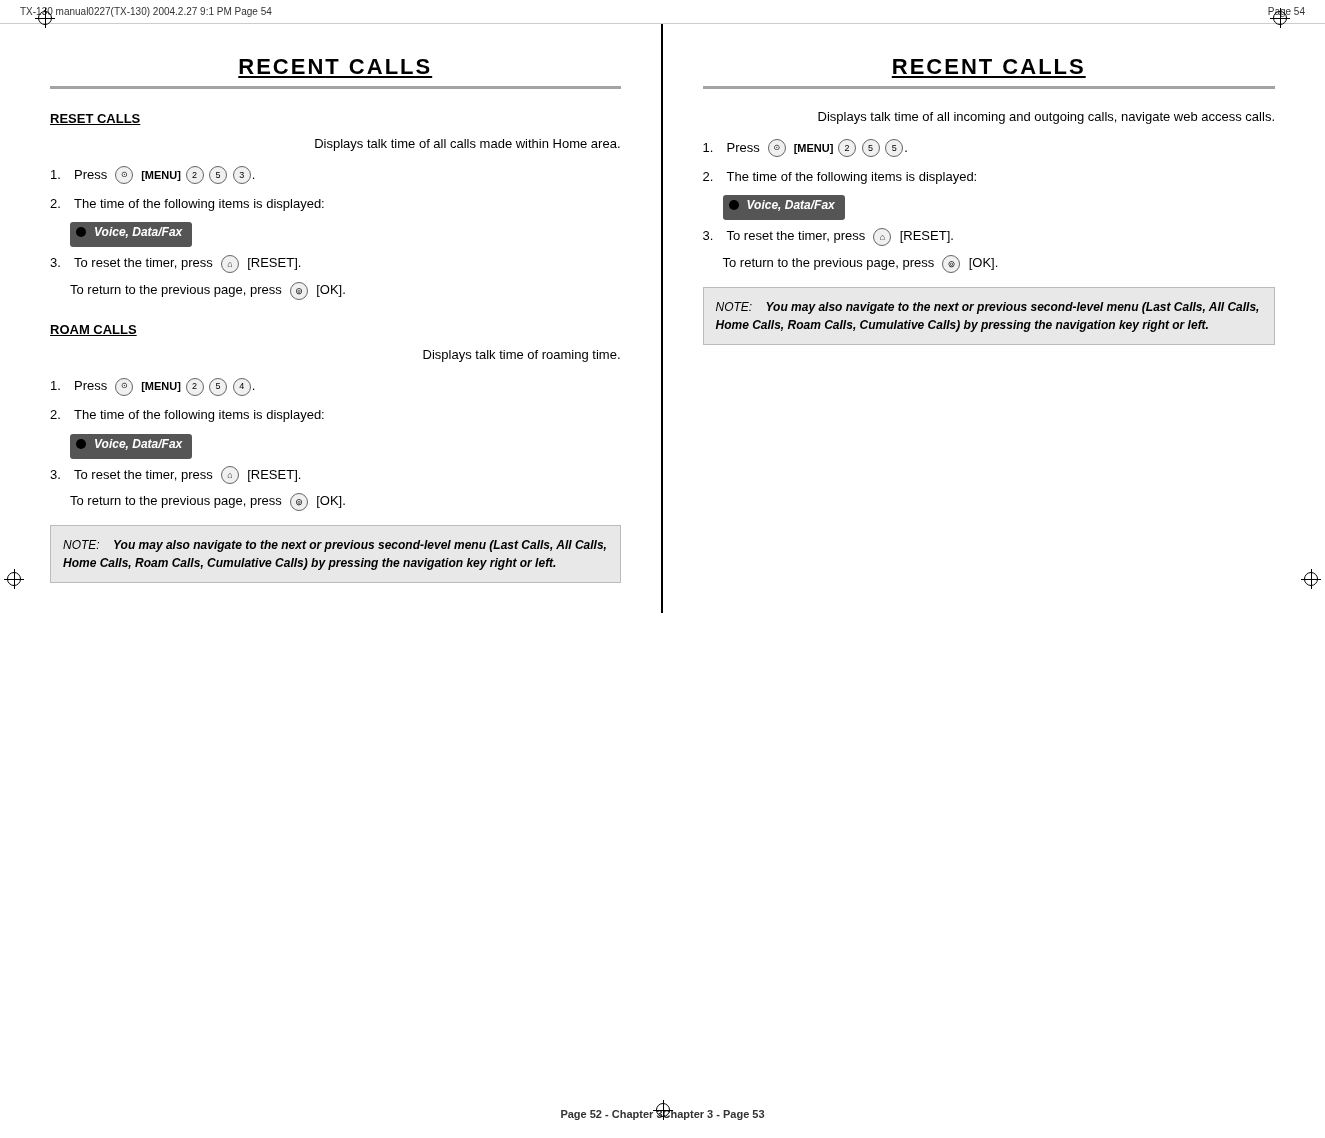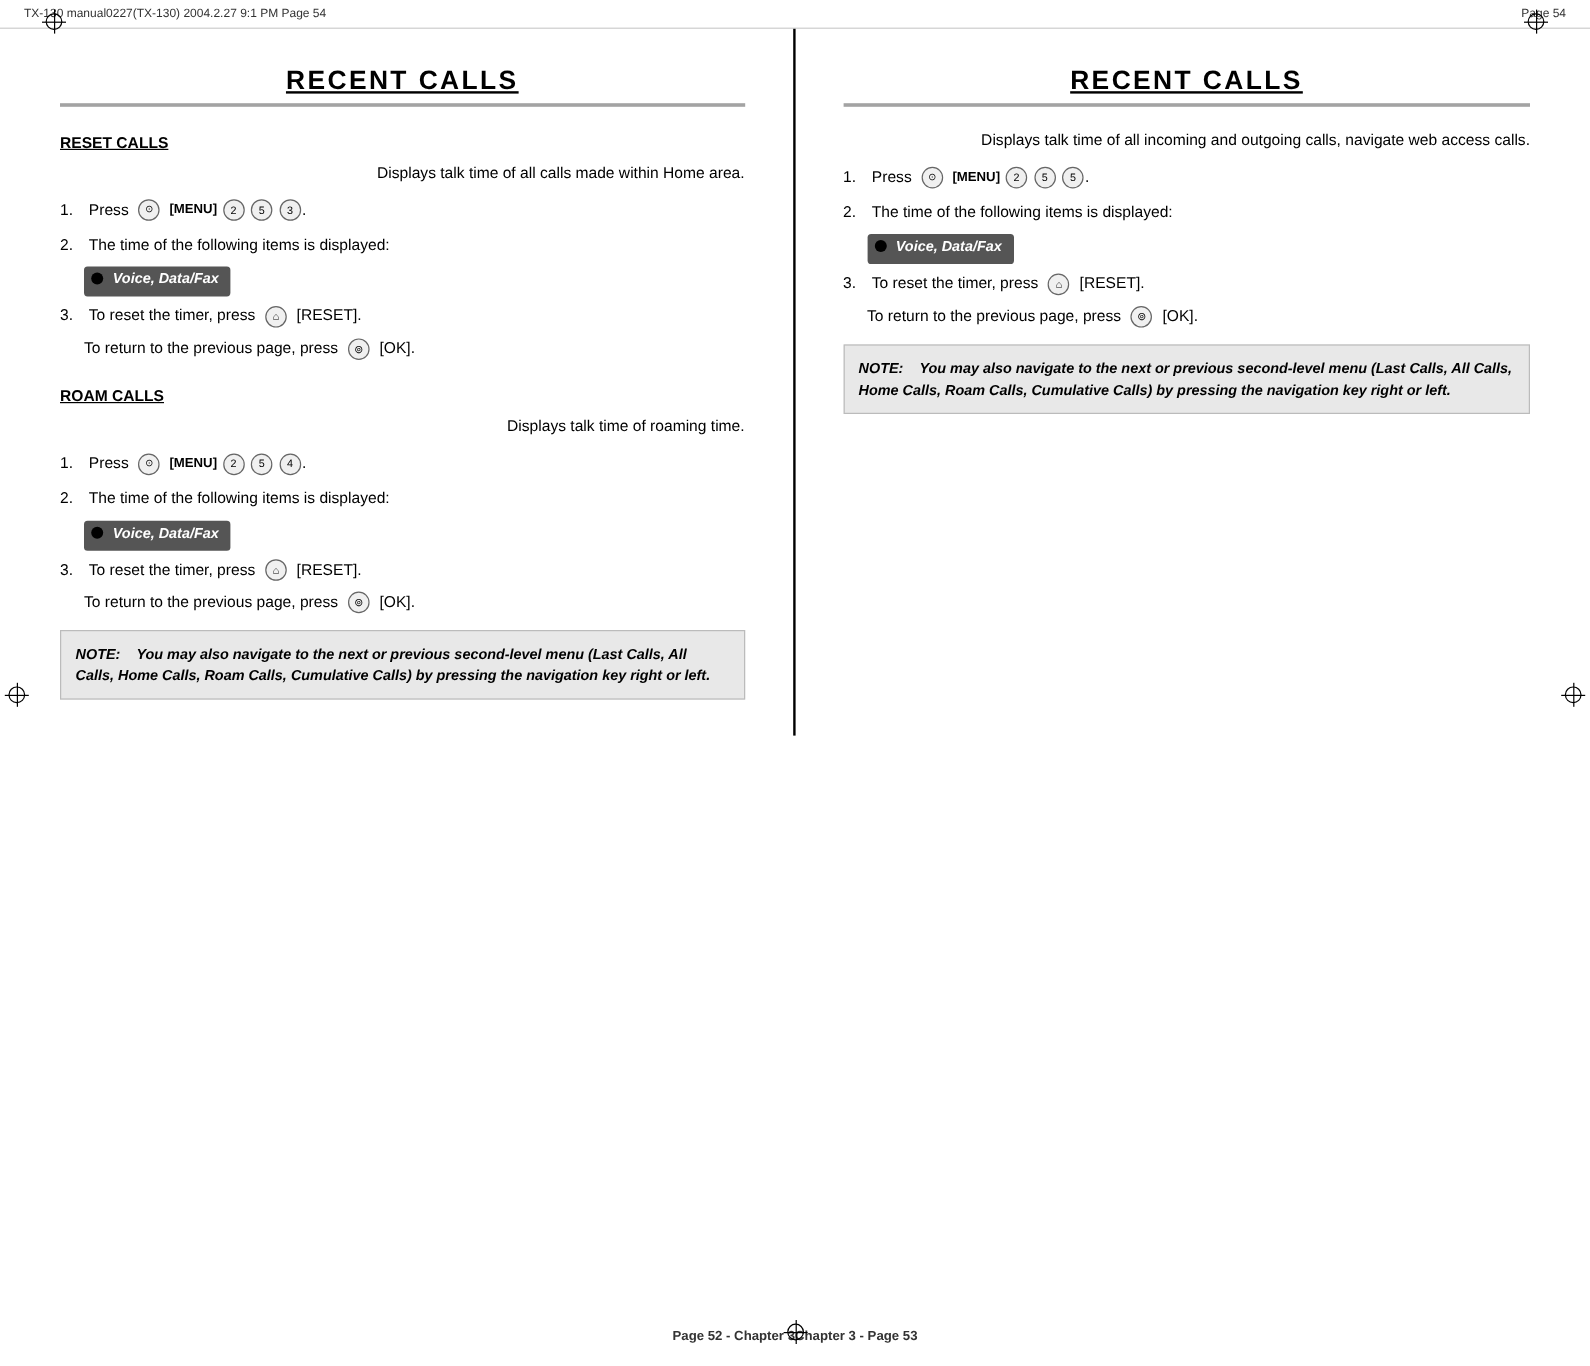--- a/index.html
+++ b/index.html
@@ -140,21 +140,21 @@
     .note-box {
       background: #e8e8e8;
       border: 1px solid #bbb;
       padding: 10px 12px;
       margin-top: 14px;
       font-size: 12px;
       line-height: 1.5;
     }
 
     .note-label {
-      font-weight: bold;
+      font-weight: normal;
       font-style: italic;
       margin-top: 20px;
     }
 
     .note-text {
       font-style: italic;
       font-weight: bold;
     }
 
     

